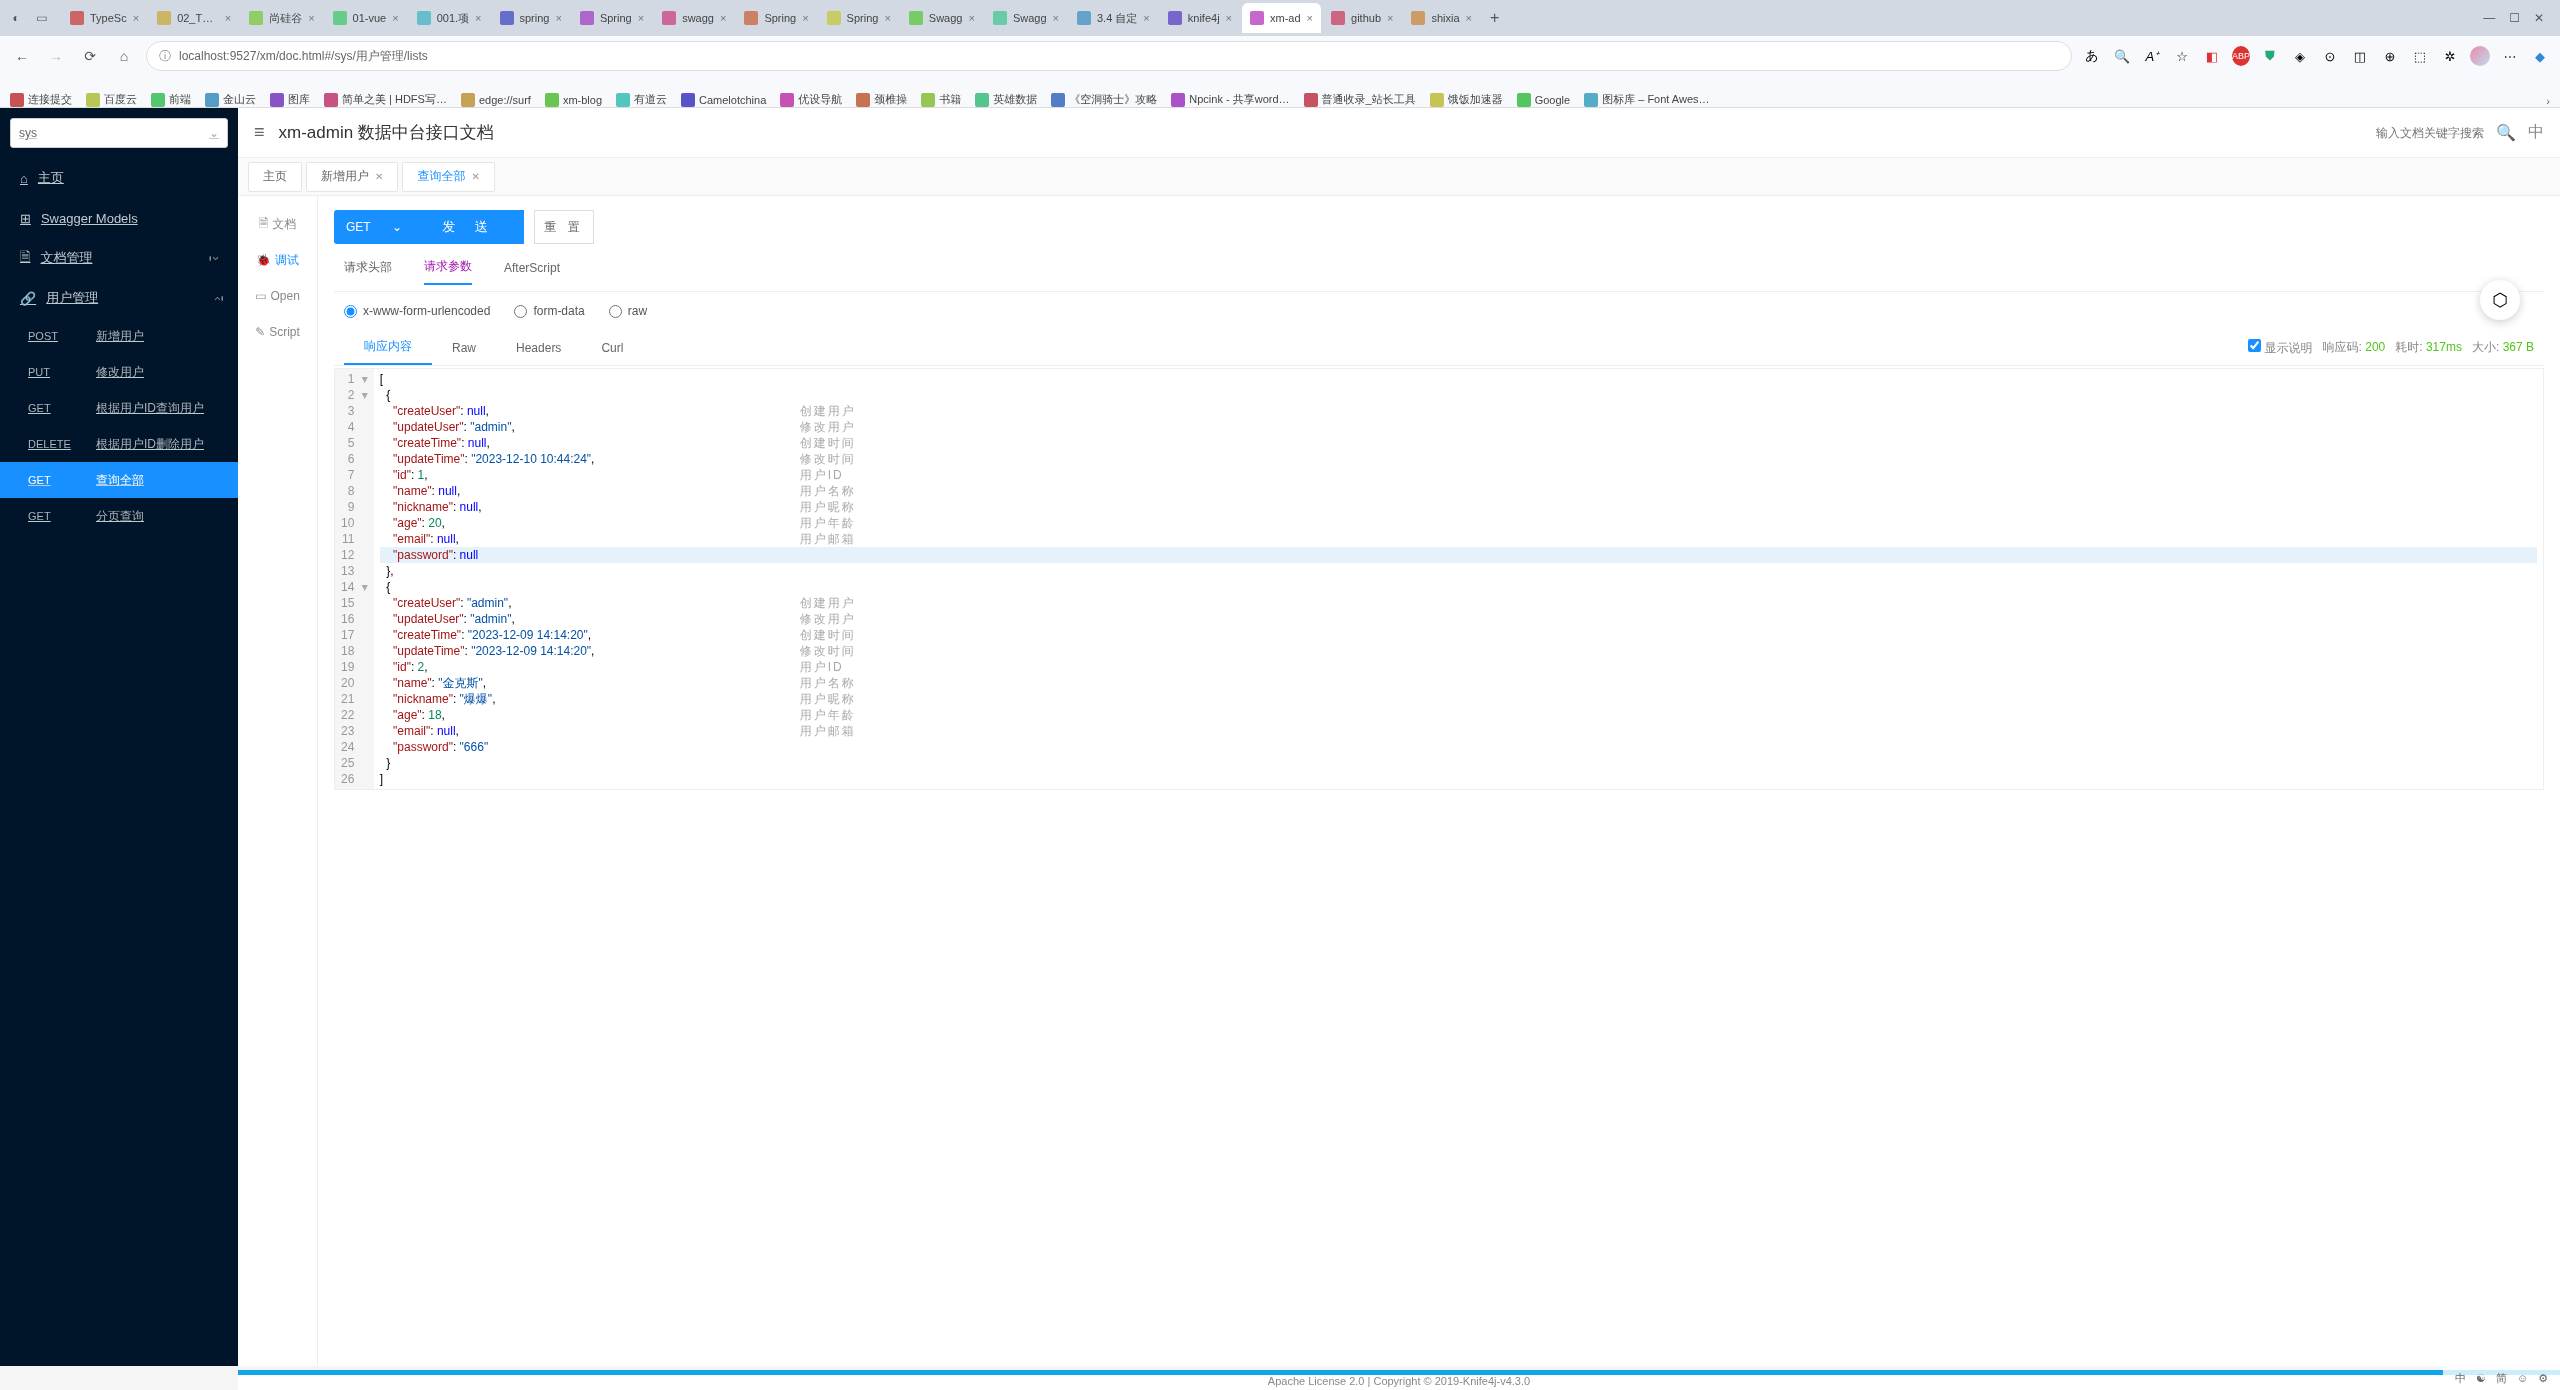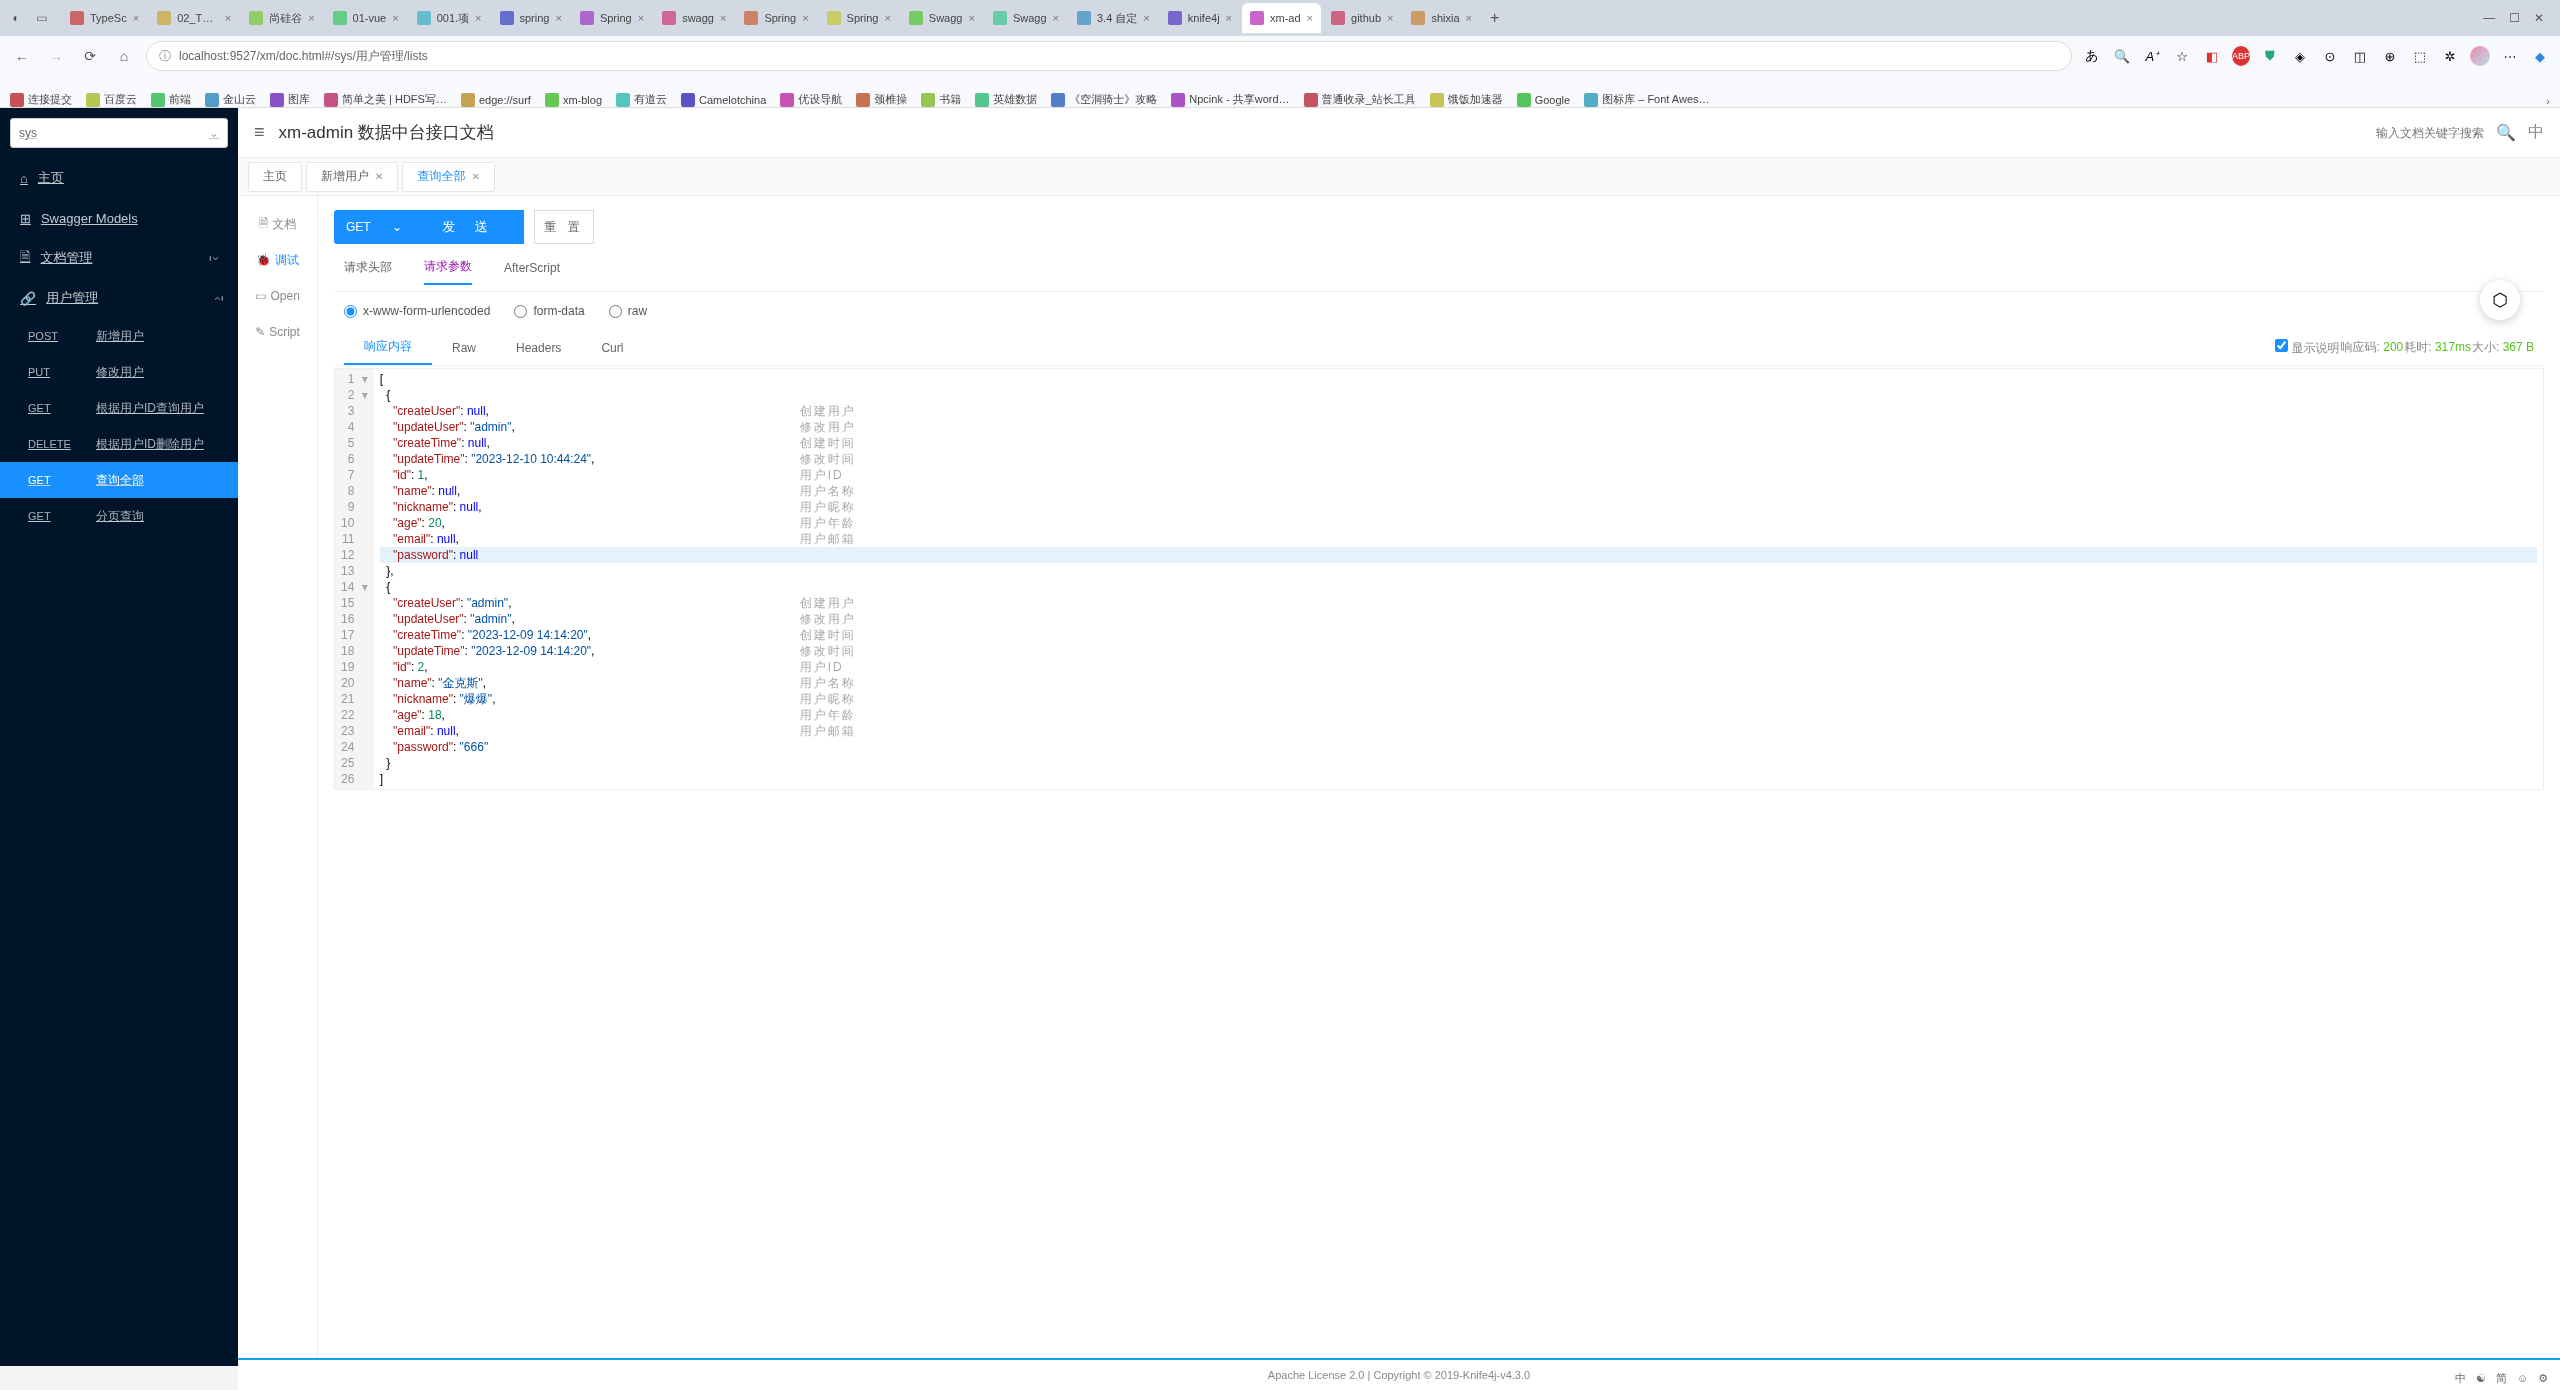--- a/index.html
+++ b/index.html
@@ -71,38 +71,38 @@
 .sub-tabs .st { color: #666; cursor: pointer; padding-bottom: 8px; }
 .sub-tabs .st.active { color: #a21caf; border-bottom: 2px solid #1890ff; }
 
 .encoding { display: flex; gap: 24px; padding: 12px 10px; font-size: 12px; }
 .encoding label { display: flex; align-items: center; gap: 6px; cursor: pointer; color: #555;}
 .encoding input { accent-color: #1890ff; }
 
 .resp-tabs { height: 36px; display: flex; align-items: center; border-bottom: 1px solid #eee; font-size: 12px; padding: 0 10px;}
 .resp-tabs .rt { padding: 0 20px; color: #666; cursor: pointer; height: 100%; display:flex; align-items:center;}
 .resp-tabs .rt.active { color: #1890ff; border-bottom: 2px solid #1890ff; }
-.resp-tabs .meta { margin-left: auto; display: flex; gap: 1px; align-items: center; color: #888; }
+.resp-tabs .meta { margin-left: auto; display: flex; gap: 10px; align-items: center; color: #888; }
 .resp-tabs .meta b { color: #52c41a; font-weight: normal;}
 .resp-tabs .meta input { accent-color: #1890ff; }
 
 .code-editor { display: flex; font-family: Consolas, monospace; font-size: 12px; margin-top: 2px; border: 1px solid #eee; }
 .gutter { background: #f5f5f5; color: #999; text-align: right; padding: 2px 6px; user-select: none; }
 .gutter div { height: 16px; line-height: 16px; }
 .code { flex: 1; padding: 2px 6px; position: relative; }
 .code .line { height: 16px; line-height: 16px; white-space: pre; position: relative; }
 .code .line.hl { background: #e6f2fb; }
 .code .comment { position: absolute; left: 420px; color: #aaa; letter-spacing: 2px;}
 .k { color: #a31515; }
 .s { color: #0451a5; }
 .n { color: #098658; }
 .u { color: #0000ff; }
 .fold { color:#aaa; display:inline-block; width:10px; }
 
-.footer { position: absolute; bottom: 0; left: 238px; right: 0; height: 32px; background: #fff; border-top: 2px solid #0ea5e9; display: flex; align-items: center; justify-content: center; font-size: 11px; color: #888; gap: 4px; }
+.footer { position: absolute; bottom: 0; left: 238px; right: 0; height: 20px; background: #fff; border-top: 5px solid #0ea5e9; display: flex; align-items: flex-start; justify-content: center; font-size: 11px; color: #888; gap: 4px; }
 
 .float-icon { position: fixed; right: 40px; top: 280px; width: 40px; height: 40px; border-radius: 50%; background: #fff; box-shadow: 0 2px 10px rgba(0,0,0,0.2); display: flex; align-items: center; justify-content: center; font-size: 18px; cursor: pointer; }
 
 .taskbar { position: fixed; bottom: 0; right: 0; height: 24px; display: flex; align-items: center; gap: 10px; padding: 0 12px; font-size: 11px; color: #666; background: rgba(255,255,255,0.8);}
 </style>
 </head>
 <body>
 
 <div class="browser-chrome">
   <div class="tab-bar">

